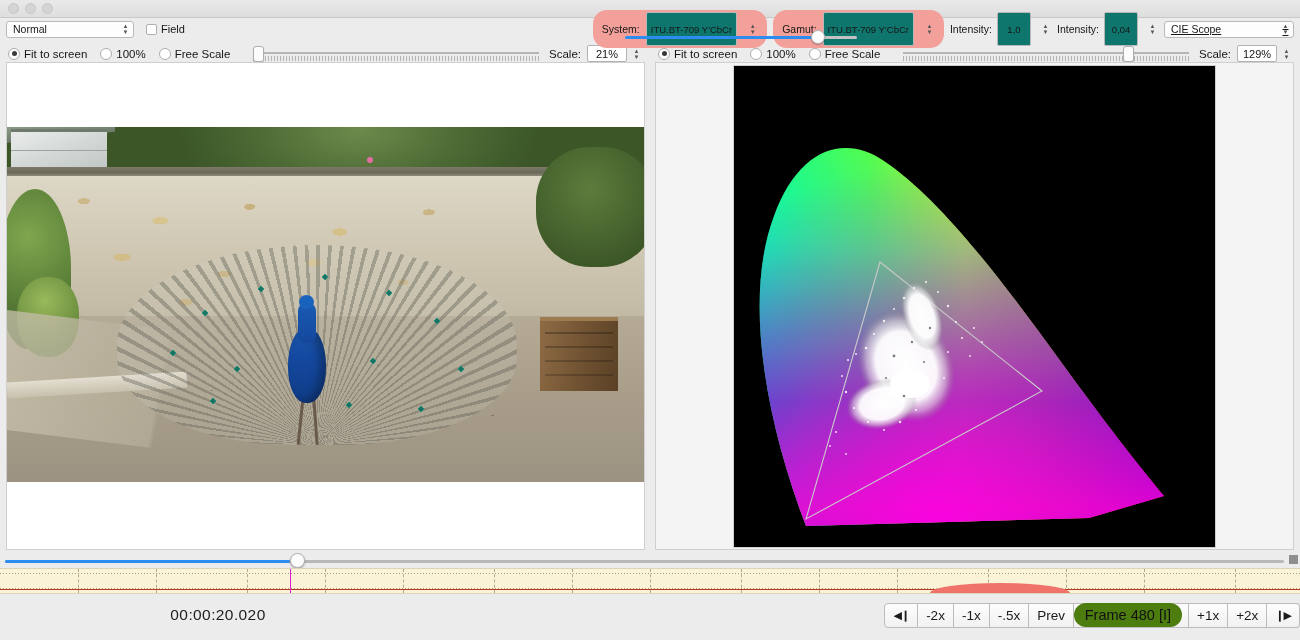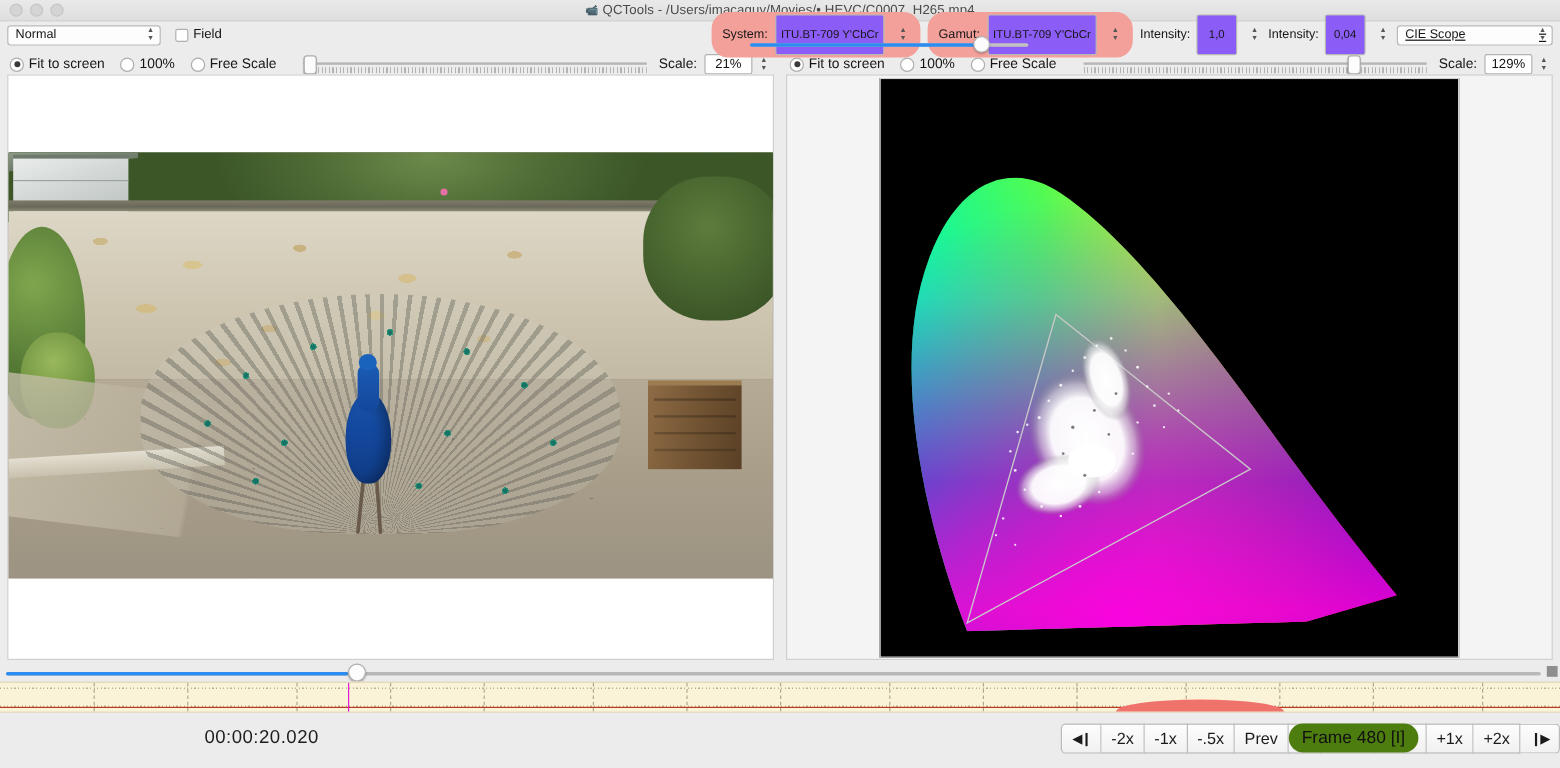--- a/index.html
+++ b/index.html
@@ -60,21 +60,21 @@
   .chk-label { font-size: 11px; }
 
   .tb-spacer { flex: 1; }
 
   .hi-pill {
     background: #f4a09a; border-radius: 14px;
     padding: 2px 9px; display: flex; align-items: center; gap: 6px;
   }
   .tb-label { font-size: 10.5px; white-space: nowrap; }
   .tb-field {
-    height: 16px; background: #8b5cf6; border: 1px solid #b7b7b7;
+    height: 16px; background: #0f766e; border: 1px solid #b7b7b7;
     border-radius: 2px; display: flex; align-items: center;
     padding: 16px 4px; font-size: 9.5px; white-space: nowrap;
   }
   .tb-group { display: flex; align-items: center; gap: 5px; }
   .num-field { width: 34px; justify-content: center; }
   .combo-cie { width: 130px; text-decoration: underline; }
 
   
   .mid-slider {
     position: absolute; left: 625px; top: 12px; width: 232px; height: 14px;
@@ -363,23 +363,20 @@
   }
 </style>
 </head>
 <body>
 
 <div class="titlebar">
   <div class="traffic">
     <div class="tl-dot"></div>
     <div class="tl-dot"></div>
     <div class="tl-dot"></div>
-  </div>
-  <div class="title-text">
-    <span class="title-icon">📹</span><span>QCTools - /Users/imacaguy/Movies/• HEVC/C0007_H265.mp4</span>
   </div>
 </div>
 
 <div class="toolbar">
 
   <div class="combo combo-normal">
     <span class="lbl">Normal</span>
     <span class="stepper">
         <span>▲</span>
         <span>▼</span>

